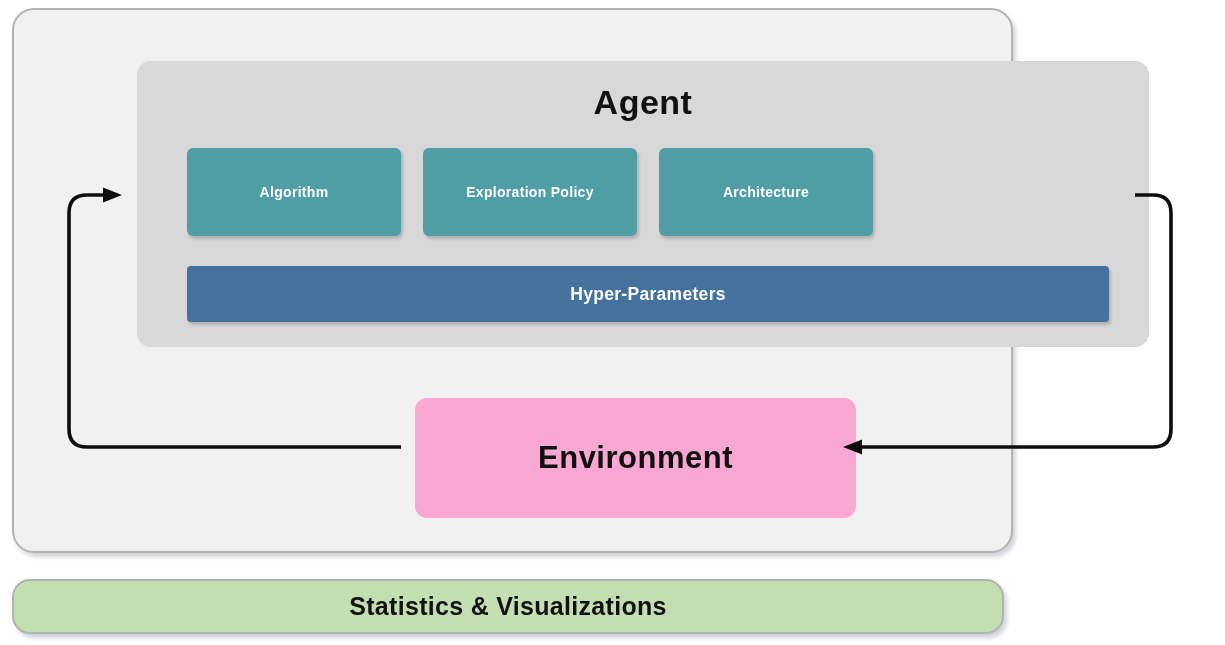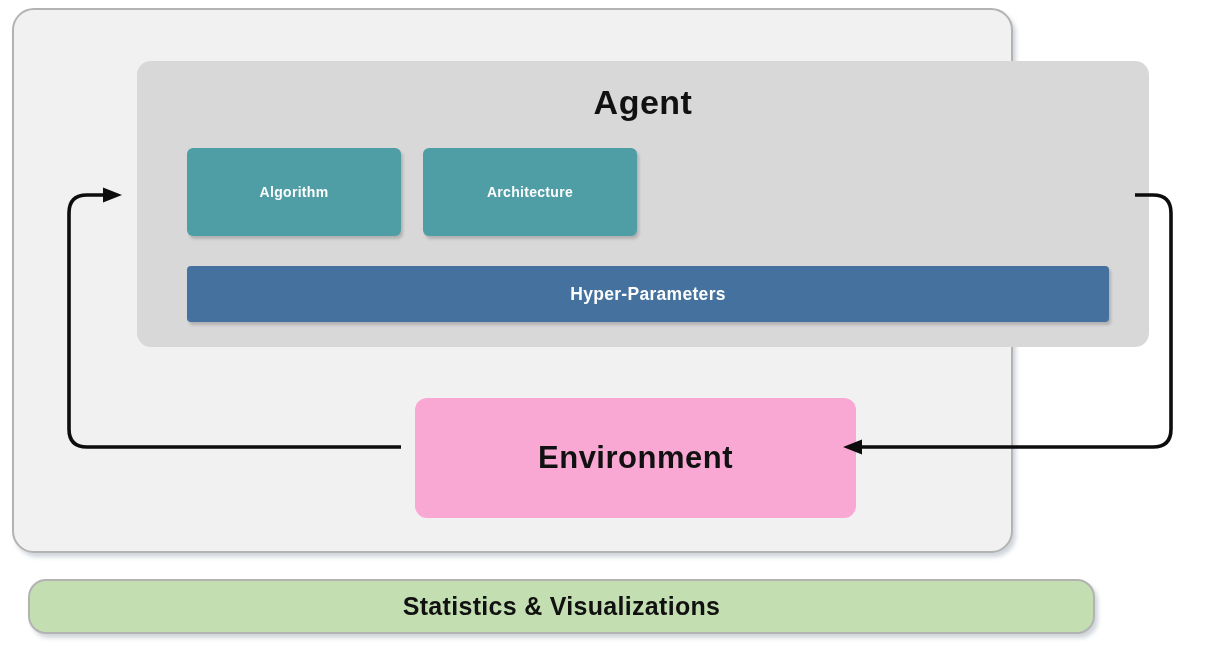--- a/index.html
+++ b/index.html
@@ -107,23 +107,23 @@
   .arrows-overlay {
     position: absolute;
     left: 0;
     top: 0;
     width: 1225px;
     height: 645px;
     pointer-events: none;
   }
   .stats-bar {
     position: absolute;
-    left: 28px;
+    left: 12px;
     top: 579px;
-    width: 1067px;
+    width: 992px;
     height: 55px;
     background: #c3dfb1;
     border: 2.5px solid #b3b3b3;
     border-radius: 18px;
     box-sizing: border-box;
     box-shadow: 3px 4px 4px rgba(150, 162, 176, 0.45);
     display: flex;
     align-items: center;
     justify-content: center;
     font-size: 25px;
@@ -137,20 +137,21 @@
 
 <div class="canvas">
 
   <div class="outer-panel">
 
     <div class="agent-box">
       <div class="agent-title">Agent</div>
 
       <div class="modules-row">
         <div class="module">Algorithm</div>
+        <div class="module">Exploration Policy</div>
         <div class="module">Architecture</div>
       </div>
 
       <div class="hyper-bar">Hyper-Parameters</div>
     </div>
 
     <div class="environment-box">Environment</div>
 
   </div>
 

